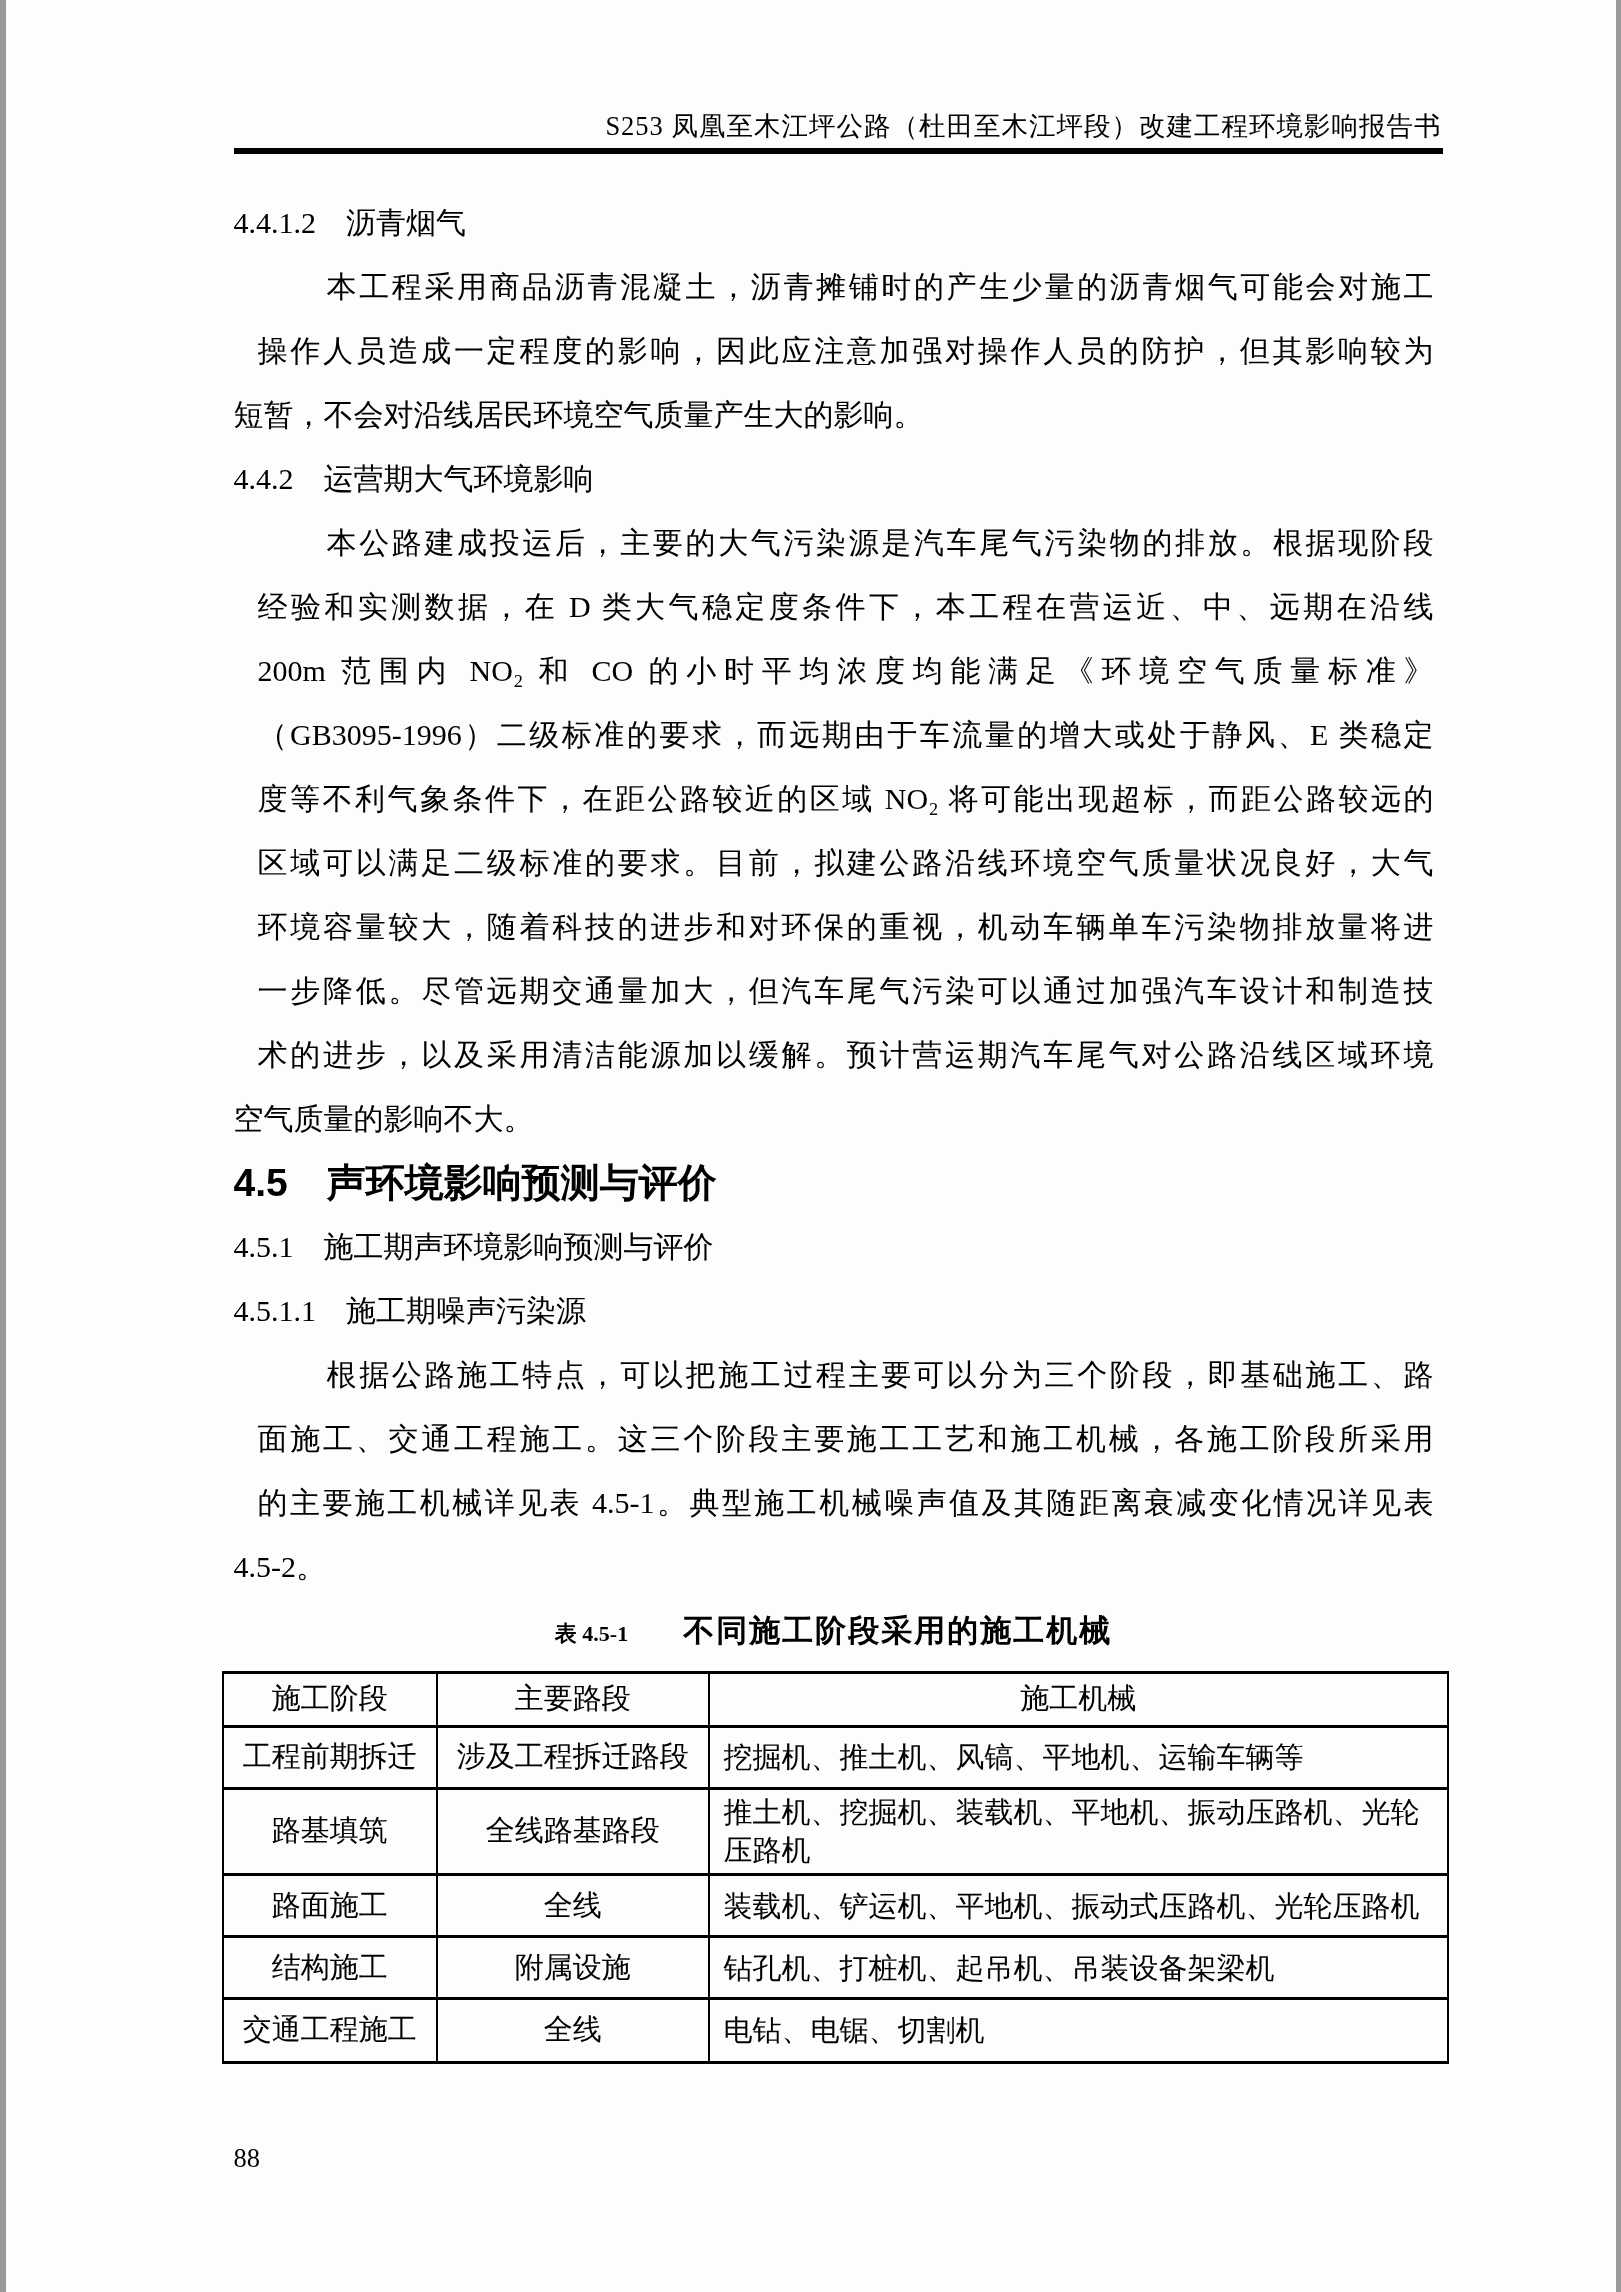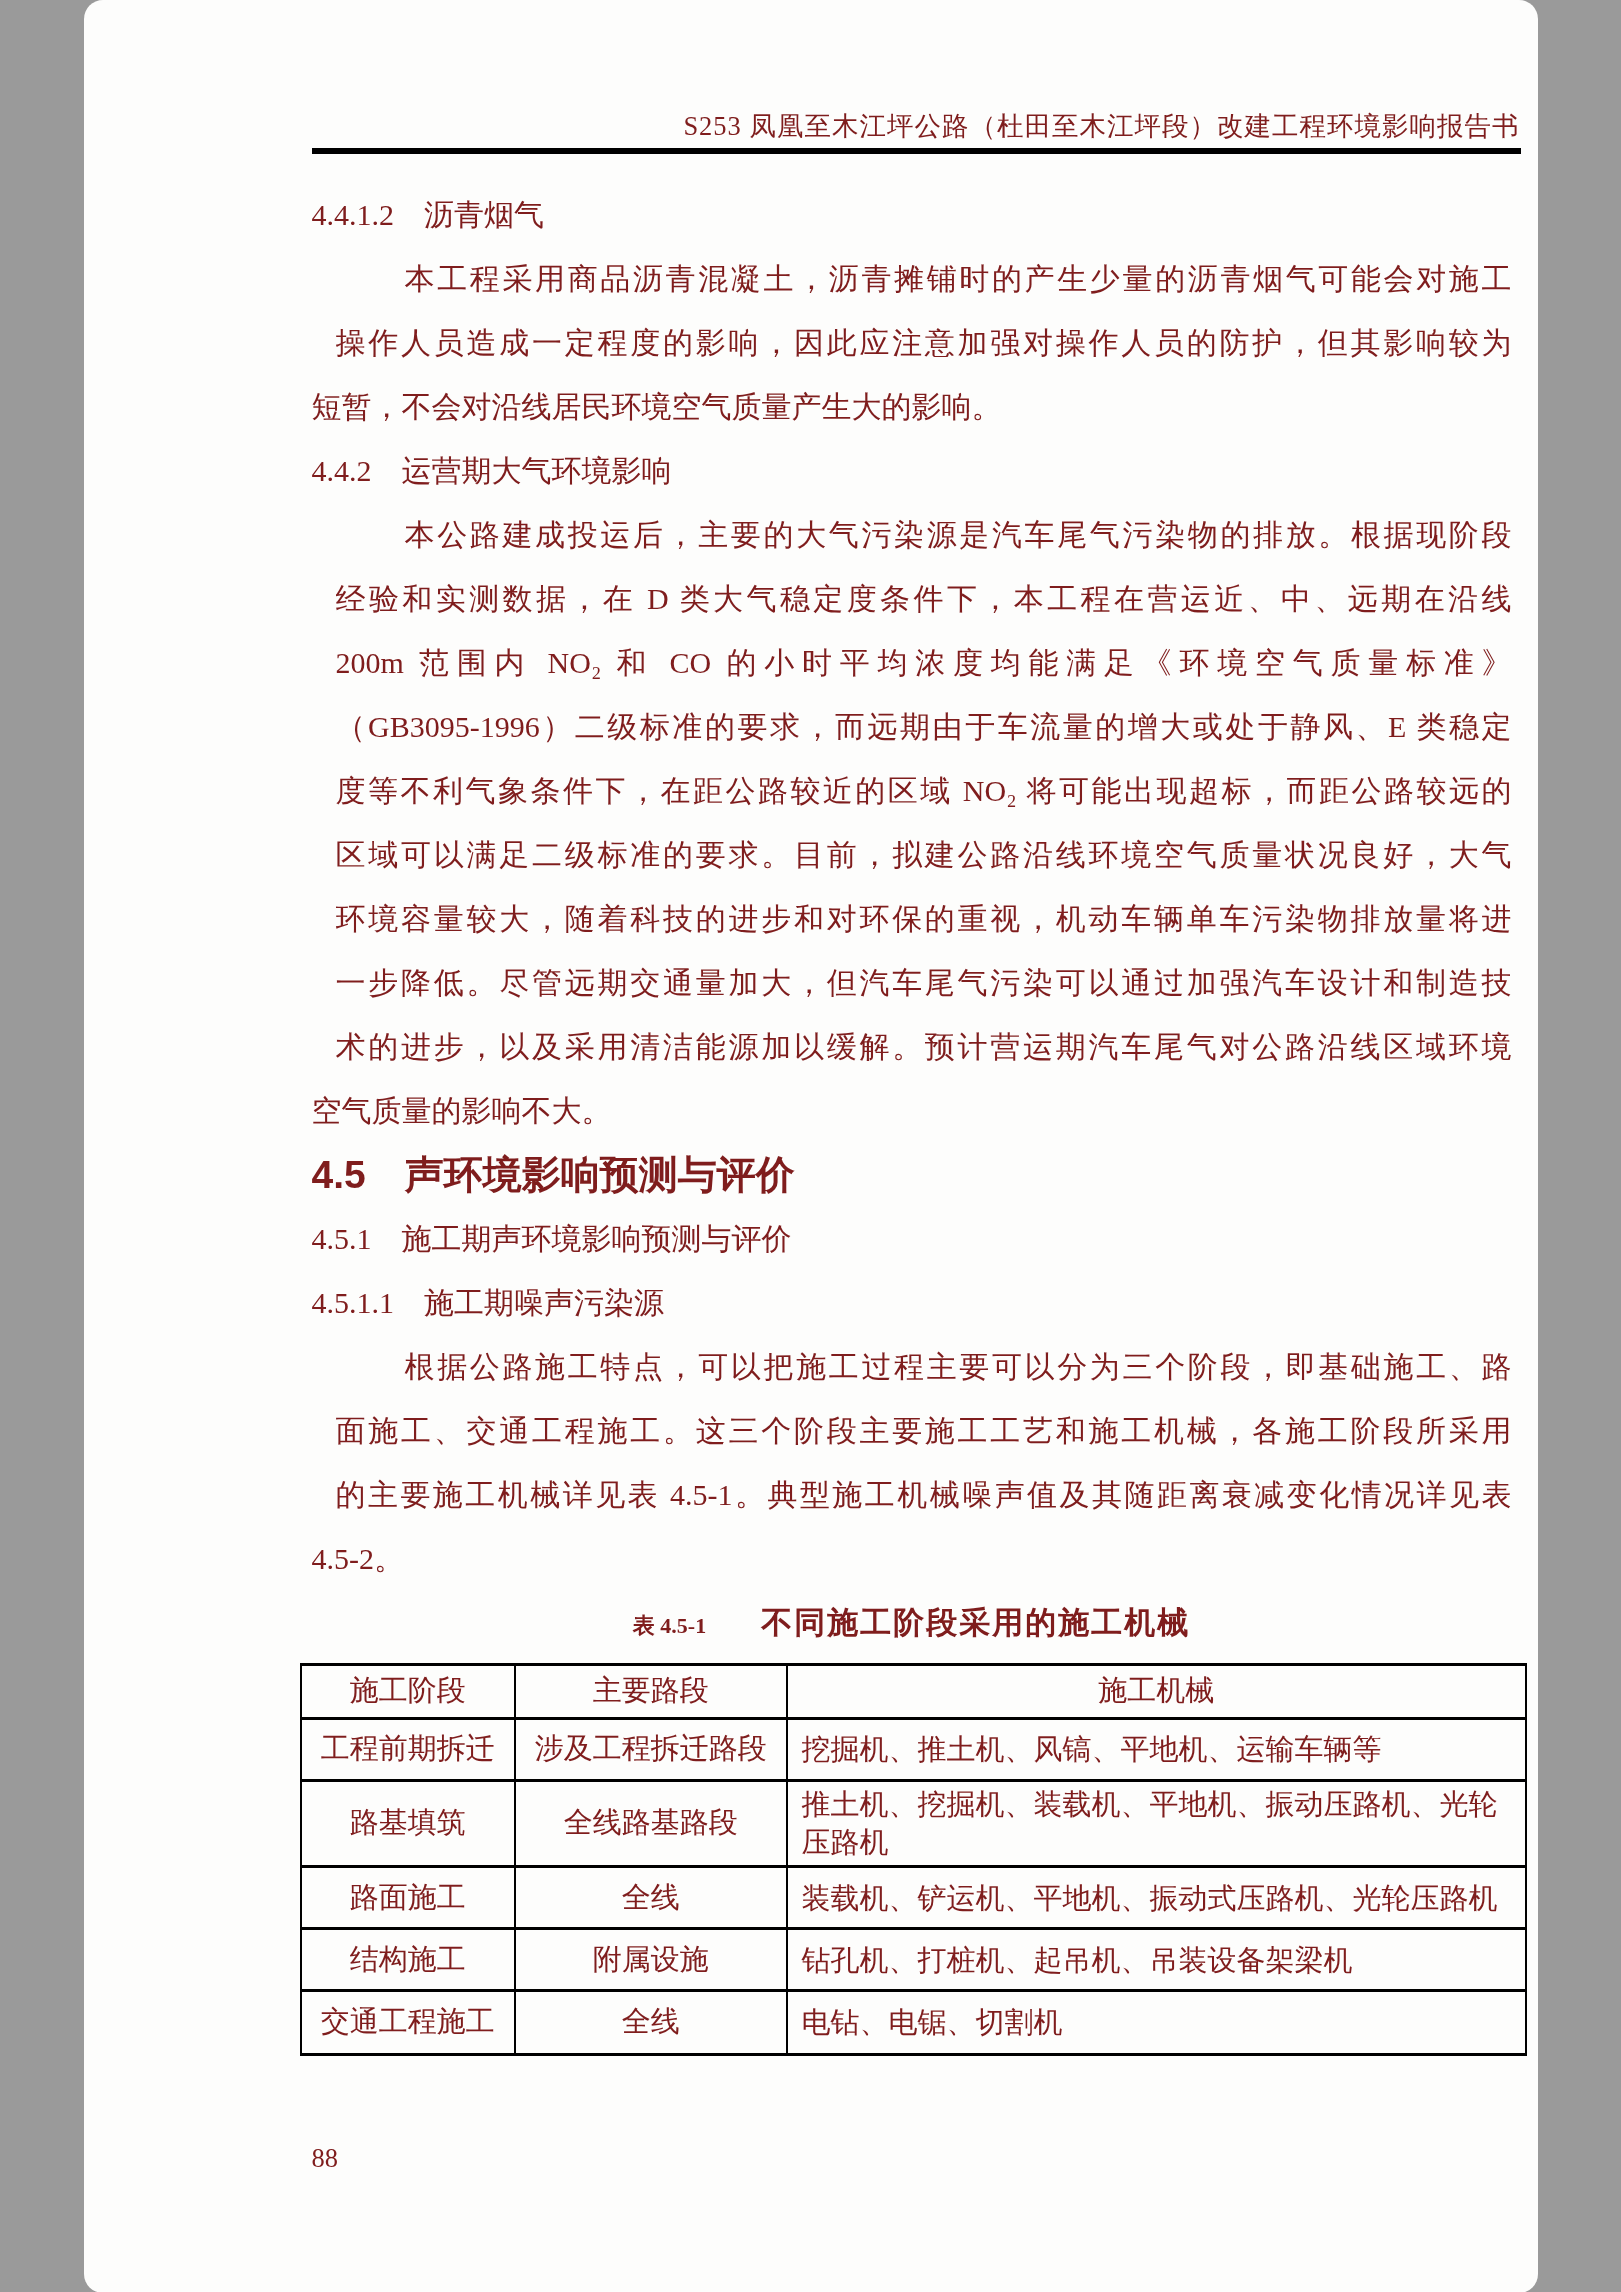--- a/index.html
+++ b/index.html
@@ -1,40 +1,39 @@
 <!DOCTYPE html>
 <html><head>
 <meta charset="utf-8">
 <style>
   html,body { margin:0; padding:0; background:#9a9a9a; }
   .page {
     position:relative;
-    width:1454px; height:2293px;
+    width:1610px; height:2293px;
     margin:0 auto;
     background:#fdfdfc;
-    color:#7f1d1d;
+    color:#000000;
     font-family:"Liberation Serif", serif;
     overflow:hidden;
-    border-radius:19px;
   }
   
   .doc-header {
     position:absolute; top:108px; left:228px; width:1208px;
     text-align:right;
     font-size:26.5px; line-height:37px;
     letter-spacing:1px;
     white-space:nowrap;
   }
   .header-rule {
     position:absolute; top:148px; left:228px; width:1209px; height:5.9px;
     background:#000;
   }
   
   .doc-content {
-    position:absolute; top:183px; left:228px; width:1200px;
+    position:absolute; top:191px; left:228px; width:1200px;
     font-size:30px;
   }
   .line {
     height:64px; line-height:64px;
     overflow:hidden;
   }
   .line.just { text-align:justify; text-align-last:justify; text-justify:inter-character;margin-left:24px; }
   .line.indent { text-indent:69px; }
   .heading3 {
     height:64px; line-height:64px;

